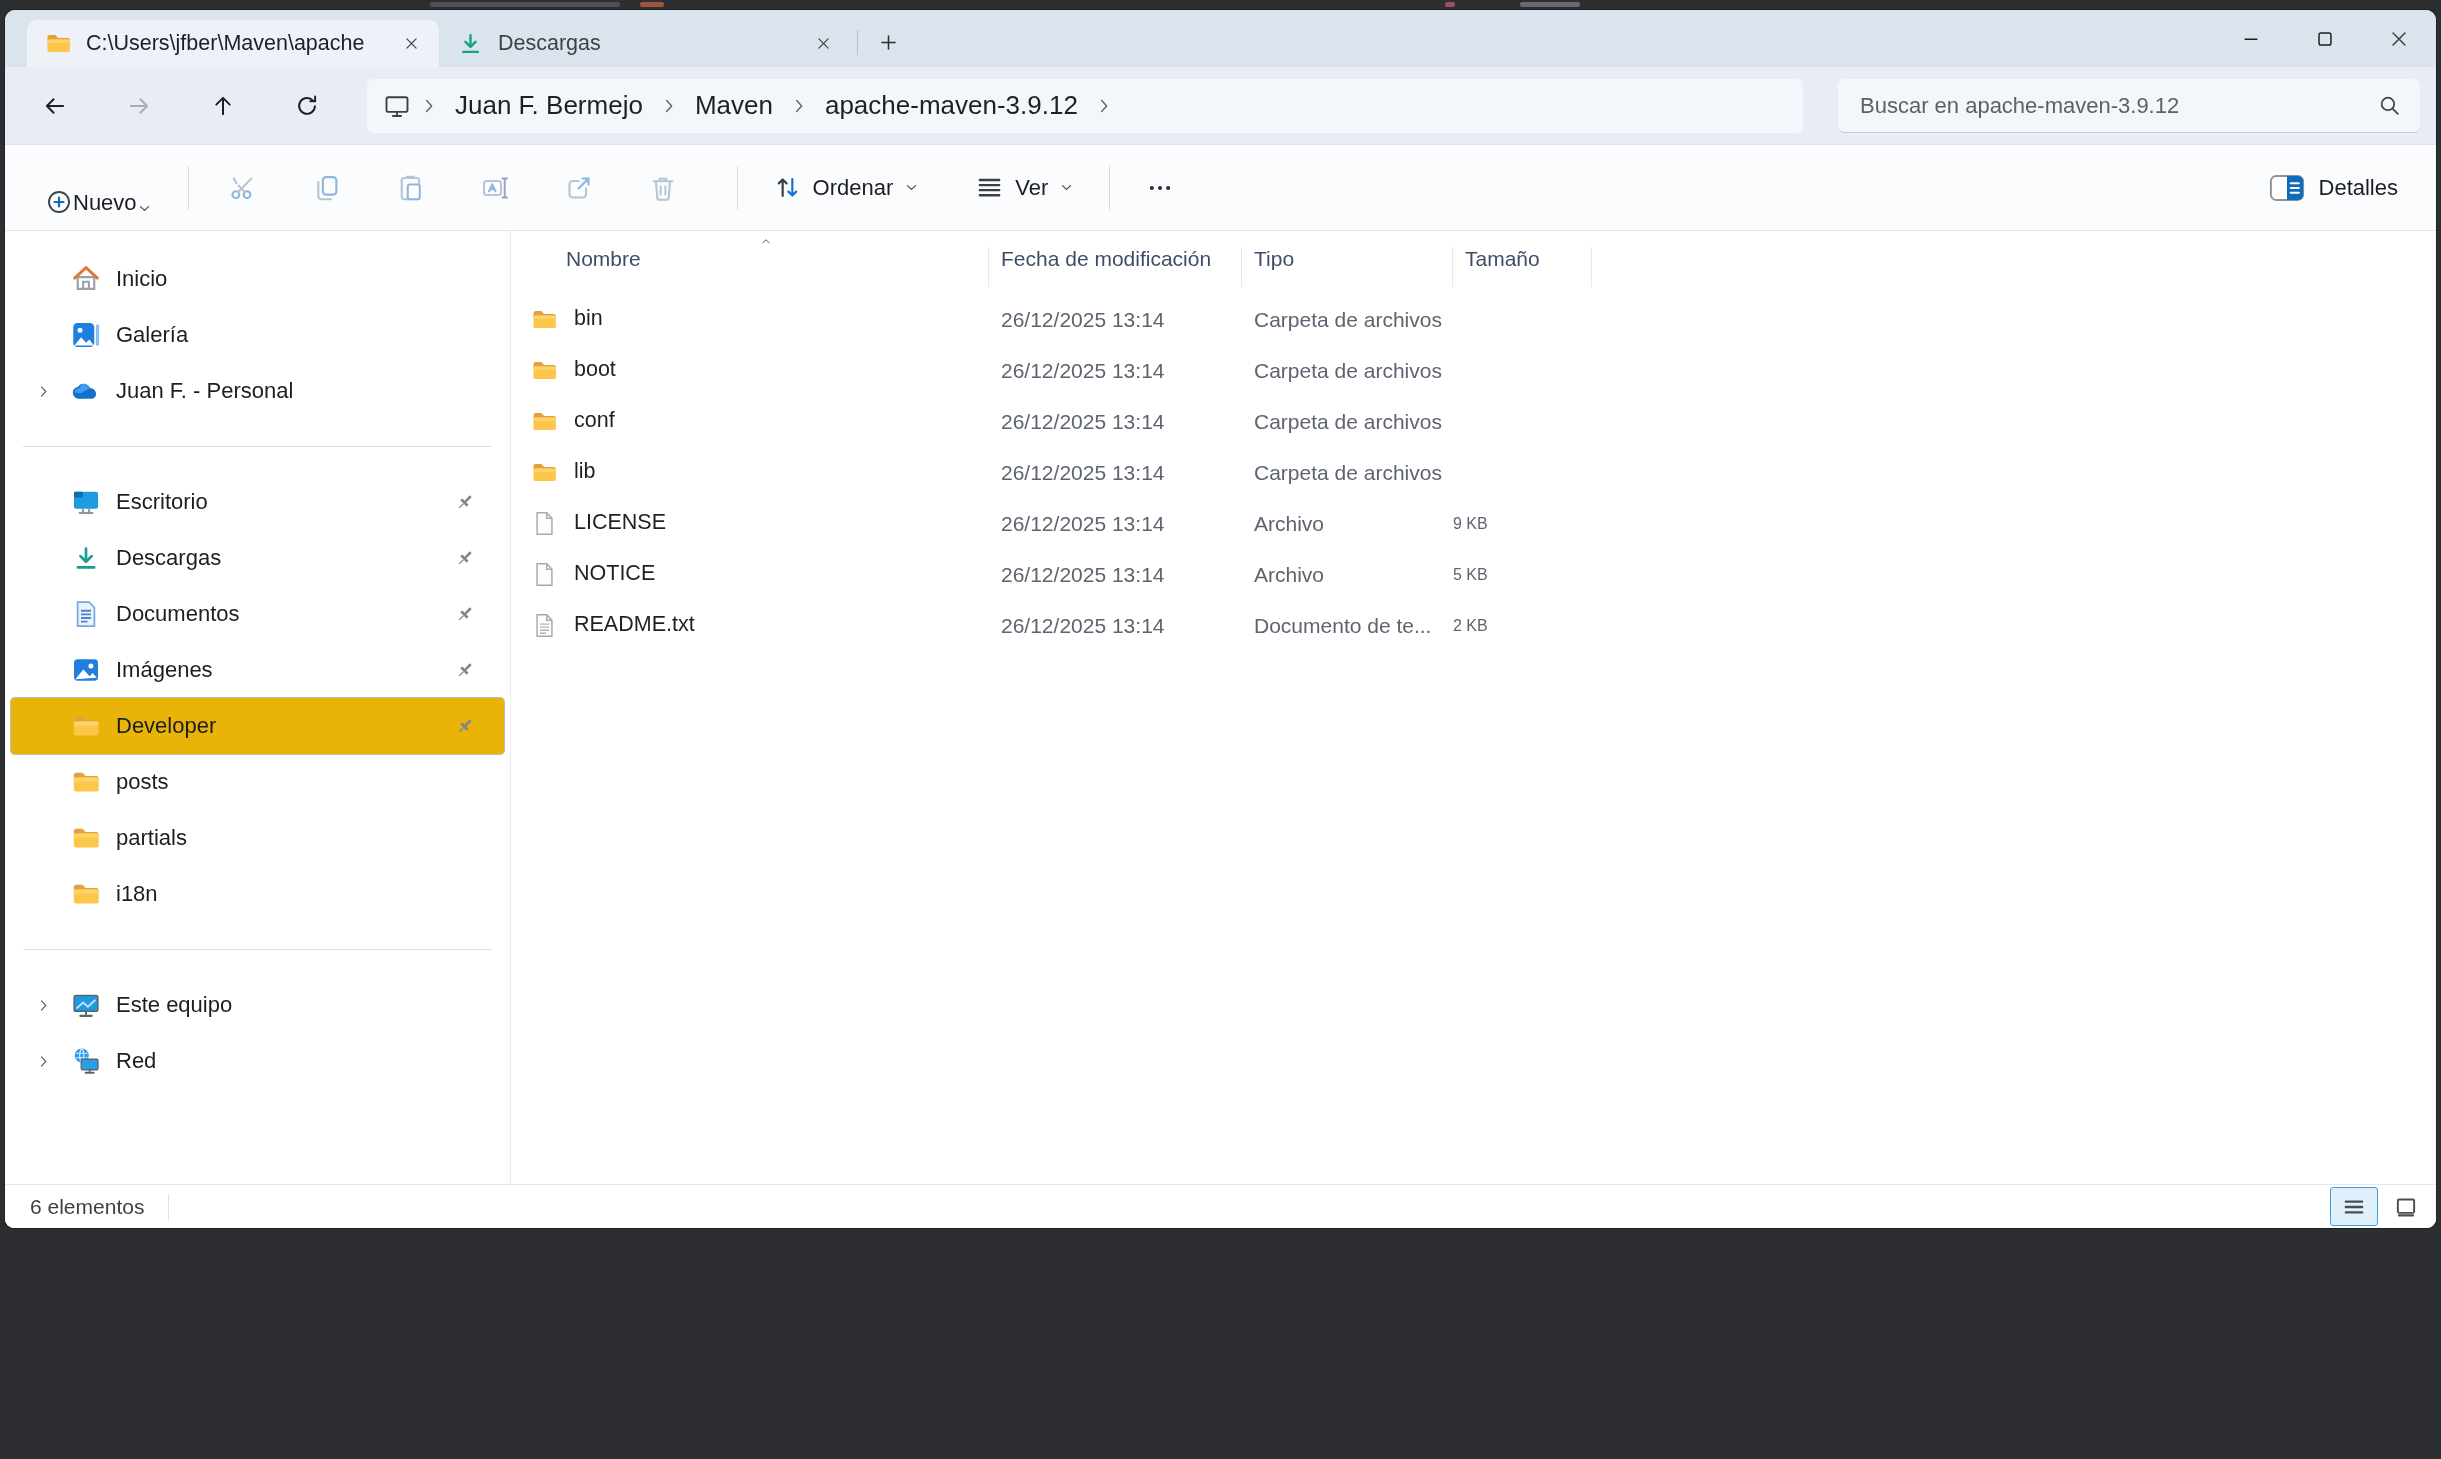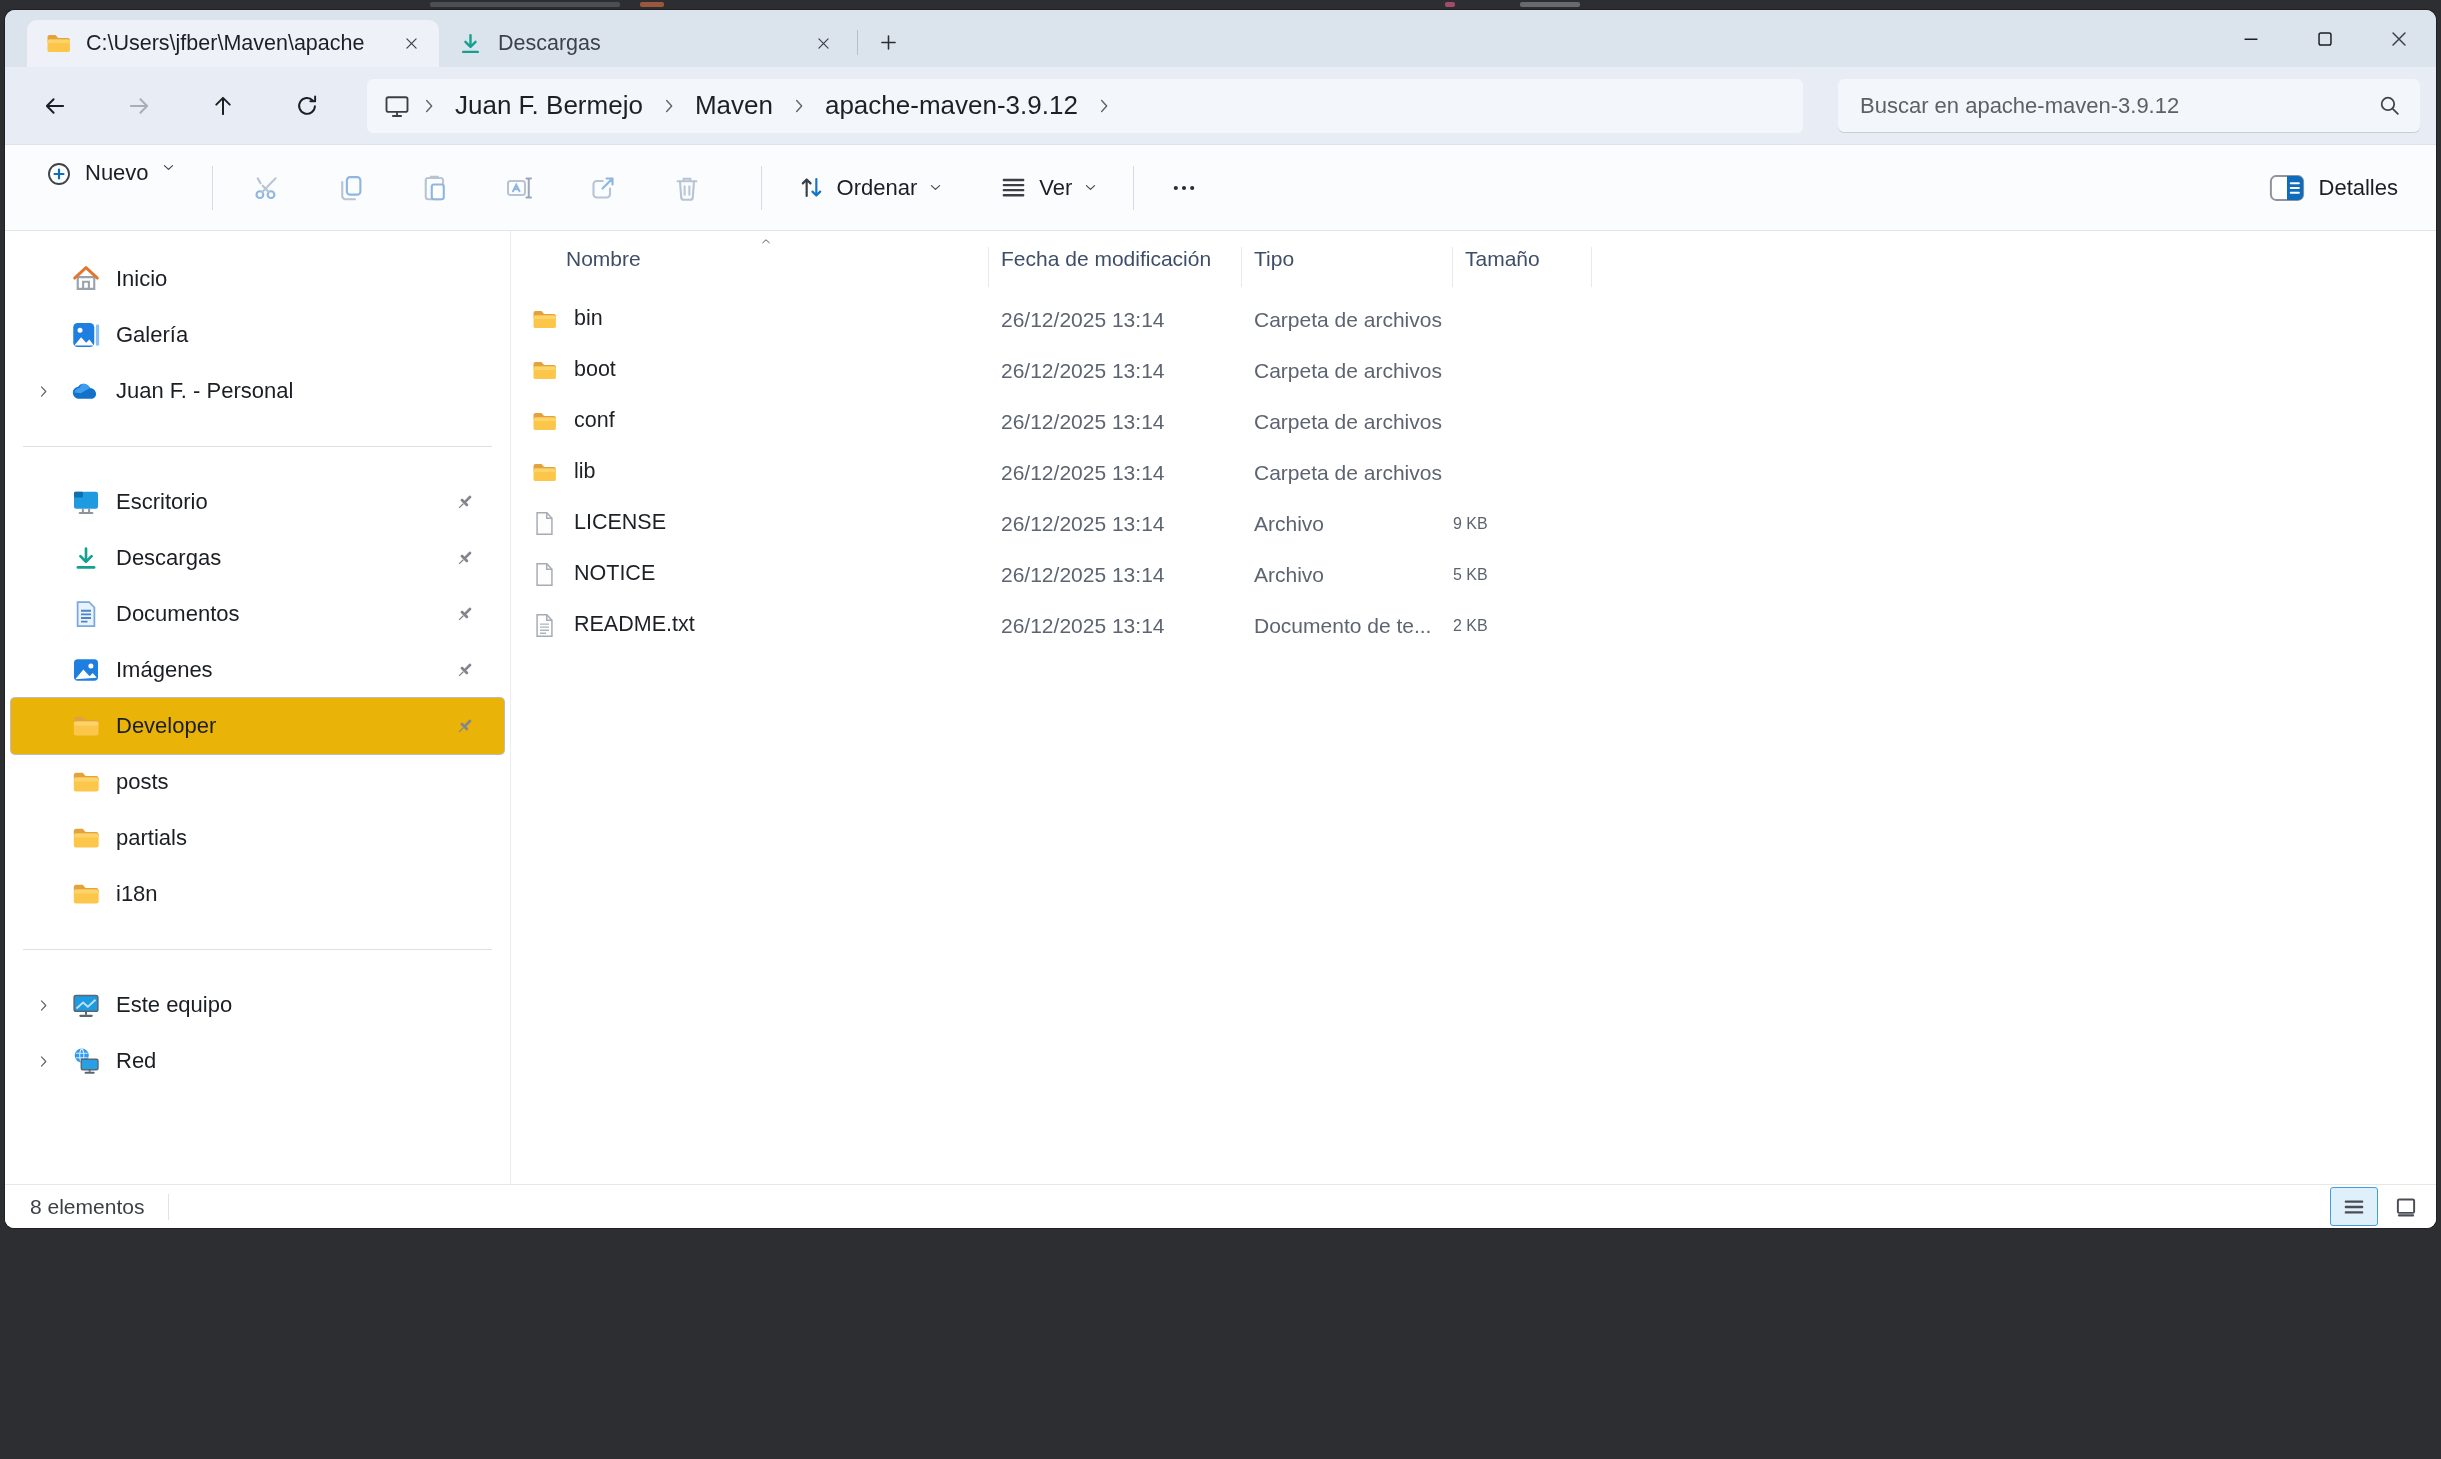--- a/index.html
+++ b/index.html
@@ -54,21 +54,21 @@
   .breadcrumb .dev-ic{width:28px;height:28px;margin-right:4px}
   .crumb-chev{width:20px;height:20px;margin:0 4px}
   .crumb{font-size:26px;color:#1d2127;padding:8px 12px;border-radius:4px;background:transparent;border:none;white-space:nowrap}
   .search-box{width:582px;height:54px;background:#f3f6fa;border-radius:6px;display:flex;align-items:center;padding:0 18px 0 22px;box-shadow:inset 0 -1px 0 #c8cdd4}
   .search-box input{flex:1;border:none;outline:none;background:transparent;font-size:22px;color:#1d2127;font-family:inherit}
   .search-box input::placeholder{color:#5c6168}
   .search-box .ic{width:25px;height:25px}
 
   
   .toolbar{height:86px;background:#fbfcfe;border-bottom:1px solid #e2e5e9;display:flex;align-items:center;padding:0 26px;flex:none}
-  .tb-new{display:flex;align-items:flex-start;gap:12px;height:56px;padding:0 14px;border-radius:6px;border:none;background:transparent}
+  .tb-new{display:flex;align-items:flex-end;height:56px;padding:0 14px;border-radius:6px;border:none;background:transparent}
   .tb-new .plus-ic{width:28px;height:28px}
   .tb-label{font-size:22px;color:#1b1e23}
   .chev-dn{width:15px;height:15px}
   .tb-sep{width:1px;height:44px;background:#d8dce2;margin:0 22px;flex:none}
   .tb-ico-btn{width:64px;height:56px;display:flex;align-items:center;justify-content:center;border-radius:6px;border:none;background:transparent;margin-right:20px}
   .tb-ico-btn .ic{width:30px;height:30px}
   .tb-drop{display:flex;align-items:center;gap:11px;height:56px;padding:0 13px;border-radius:6px;border:none;background:transparent}
   .tb-drop .d-ic{width:29px;height:29px}
   .tb-more{width:56px;height:56px;display:flex;align-items:center;justify-content:center;border-radius:6px;border:none;background:transparent}
   .tb-more .ic{width:28px;height:28px}
@@ -731,21 +731,21 @@
             </div>
             <div class="c-date">26/12/2025 13:14</div>
             <div class="c-type">Documento de te...</div>
             <div class="c-size">2 KB</div>
           </div>
         </div>
     </div>
   </div>
 
   <div class="statusbar">
-    <span class="status-count">8 elementos</span>
+    <span class="status-count">6 elementos</span>
     <div class="status-sep"></div>
     <div class="status-spacer"></div>
     <div id="view-toggles" style="display:flex">
         <button class="view-btn active">
           <span class="ic">
             <svg viewBox="0 0 24 24" fill="none" stroke="#4a4e54" stroke-width="2.2" stroke-linecap="round">
               <path d="M4.5 7h15M4.5 12h15M4.5 17h15"></path>
             </svg>
           </span>
         </button>

